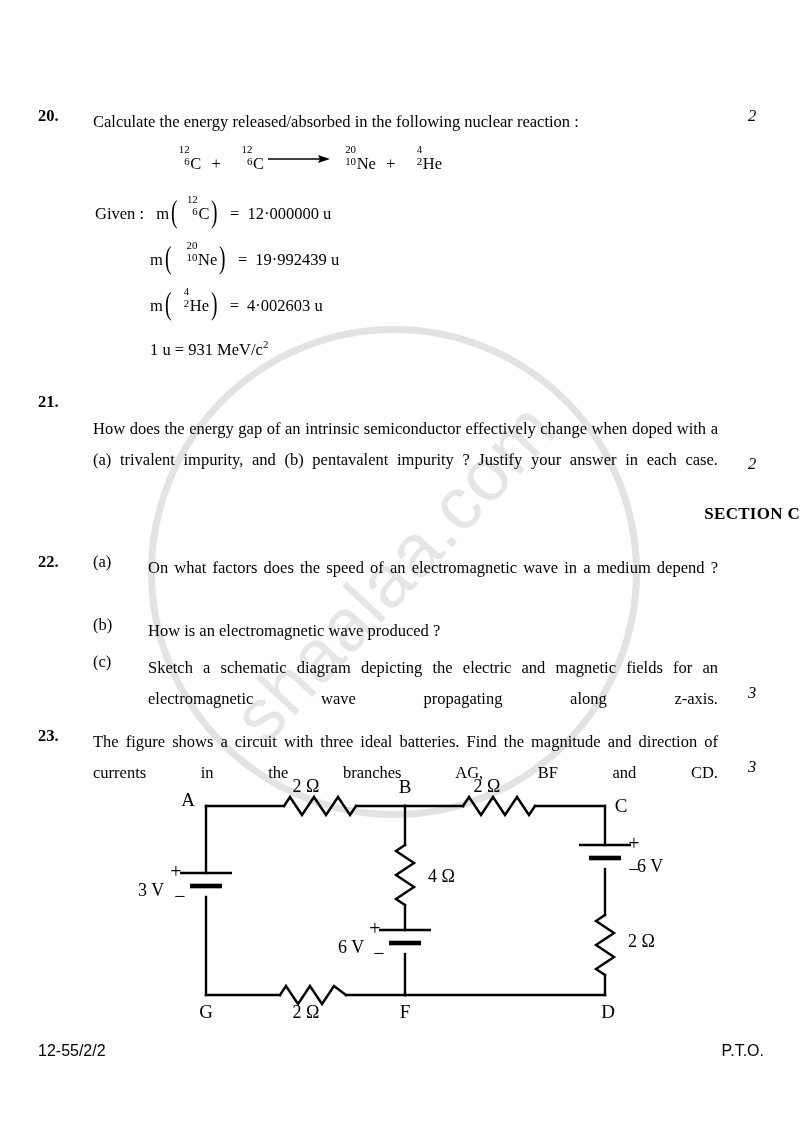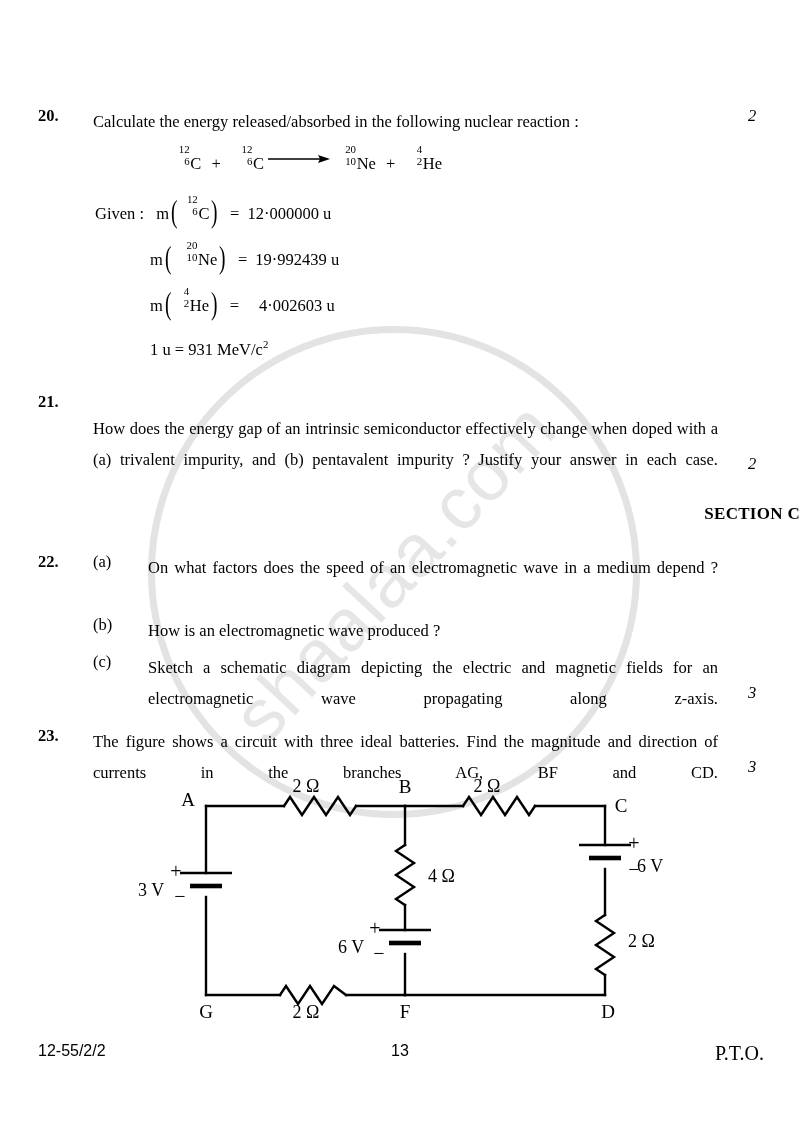--- a/index.html
+++ b/index.html
@@ -161,22 +161,22 @@
     left: 0;
     top: 1042px;
     text-align: center;
     font-family: "Liberation Sans", "DejaVu Sans", sans-serif;
     font-size: 16px;
   }
   .footer-pto {
     position: absolute;
     right: 36px;
     top: 1042px;
-    font-family: Liberation Serif, serif;
-    font-size: 20px;
+    font-family: Liberation Sans, sans-serif;
+    font-size: 16px;
   }
   .footer-visit {
     position: absolute;
     left: 22px;
     top: 1092px;
     font-family: "Liberation Sans", "DejaVu Sans", sans-serif;
     font-size: 17px;
   }
 </style>
 </head>
@@ -219,21 +219,21 @@
 
     <div class="eqline" style="left:150px; top:248px;">
       <span>m</span><span class="paren">(</span><span class="iso" style="width:1.5em;"><span class="top">20</span><span class="bot">10</span></span><span>Ne</span><span class="paren">)</span>
       <span style="margin-left:6px;">=</span>
       <span style="margin-left:4px;text-align:center;">19·992439 u</span>
     </div>
 
     <div class="eqline" style="left:150px; top:294px;">
       <span>m</span><span class="paren">(</span><span class="iso" style="width:1.0em;"><span class="top">4</span><span class="bot">2</span></span><span>He</span><span class="paren">)</span>
       <span style="margin-left:6px;">=</span>
-      <span style="margin-left:16px;">4·002603 u</span>
+      <span style="margin-left:4px;">4·002603 u</span>
     </div>
 
     <div class="eqline" style="left:150px; top:338px;">
       <span>1 u = 931 MeV/c</span><sup class="sq">2</sup>
     </div>
 
     <div class="qnum" style="left:38px; top:392px;">21.</div>
     <div class="qtext justified" style="left:93px; top:413px; width:625px;">How does the energy gap of an intrinsic semiconductor effectively change when doped with a (a) trivalent impurity, and (b) pentavalent impurity ? Justify your answer in each case.</div>
     <div class="marks" style="top:454px;">2</div>
 
@@ -323,16 +323,15 @@
     <text x="180" y="903" font-size="20" text-anchor="middle">−</text>
 
     <text x="375" y="935" font-size="20" text-anchor="middle">+</text>
     <text x="379" y="960" font-size="20" text-anchor="middle">−</text>
 
     <text x="634" y="850" font-size="20" text-anchor="middle">+</text>
     <text x="634" y="876" font-size="20" text-anchor="middle">−</text>
   </svg>
 
   <div class="footer-code">12-55/2/2</div>
-  <div class="footer-page">13</div>
   <div class="footer-pto">P.T.O.</div>
 
 </div>
 
 </body></html>

